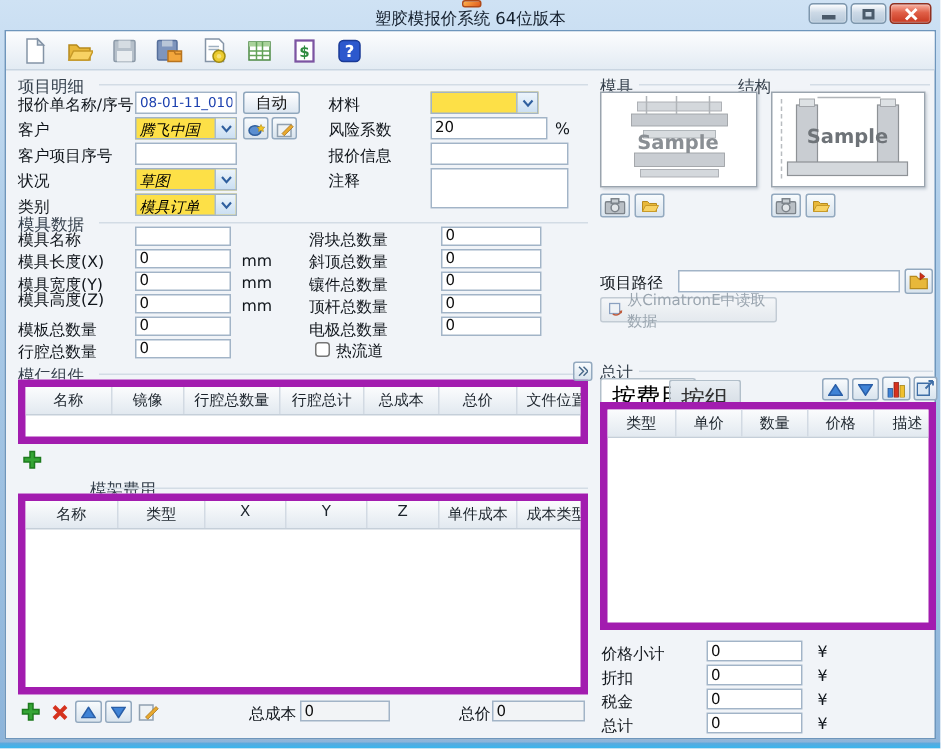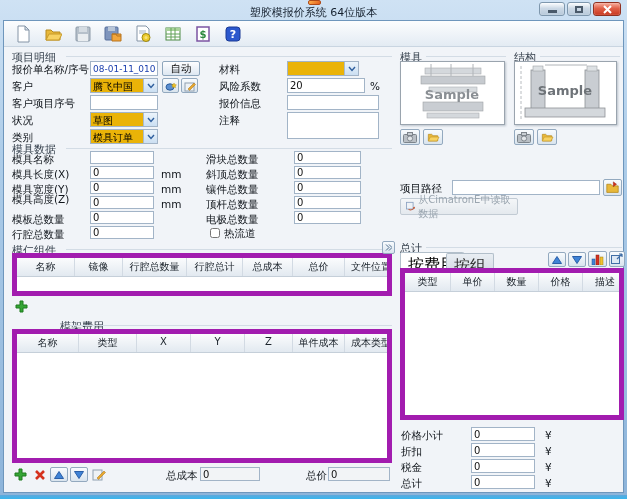--- a/index.html
+++ b/index.html
@@ -18,21 +18,21 @@
   .wc-max-glyph { width:8px; height:7px; border:2px solid #4a5a6a; }
   .content { left:3px; top:20px; width:621px; height:473px; background:#f1f4f8; border:1px solid #6e96bc; }
   .toolbar { left:0; top:0; width:619px; height:26px; border-bottom:1px solid #c9d5e1;
     background:linear-gradient(180deg,#fcfdfe,#e3ebf3); display:flex; align-items:center; padding-left:6px; }
   .tool { width:26px; height:22px; display:flex; align-items:center; justify-content:center; margin-right:4px; border-radius:2px; }
   .sec-t { font-size:11px; color:#36414d; white-space:nowrap; }
   .sec-l { height:1px; background:#d3dce5; }
   .lbl { font-size:10.5px; color:#10151b; white-space:nowrap; }
   .inp { border:1px solid #a2b4c7; background:#fff; font-size:10px; padding:0 2px; font-family:inherit; color:#111; }
   .inp-blue { color:#1b3fae; }
-  .sel { border:1px solid #a2b4c7; background:#eab308; display:flex; }
+  .sel { border:1px solid #a2b4c7; background:#fde047; display:flex;font-style:italic; }
   .sel-txt { flex:1; font-size:10px; padding:1px 0 0 2px; white-space:nowrap; overflow:hidden; }
   .dd { width:14px; border-left:1px solid #a8bcd0; background:linear-gradient(180deg,#ecf4fb,#cbdff2); display:flex; align-items:center; justify-content:center; }
   .btn { border:1px solid #8ea6bc; border-radius:2px; background:linear-gradient(180deg,#fefeff,#dde7f1); font-size:10.5px;
     display:flex; align-items:center; justify-content:center; color:#111; }
   .sbtn { border:1px solid #93a9bf; border-radius:2px; background:linear-gradient(180deg,#f8fbfd,#d9e4ee); display:flex; align-items:center; justify-content:center; }
   .tbl { background:#fff; border:5px solid #a21caf; overflow:hidden; }
   .th-row { display:flex; background:linear-gradient(180deg,#fbfcfd,#e2e9f0); border-bottom:1px solid #c5cfd9; }
   .th { font-size:10px; color:#1b232b; text-align:center; border-right:1px solid #d2dae3; padding:2px 0; white-space:nowrap; overflow:hidden; flex:none; }
   .tab { font-size:16px; padding:2px 7px 17px; border:1px solid #b2bfca; border-bottom:none; border-radius:2px 2px 0 0; white-space:nowrap; }
   .tab-on { background:#fff; color:#000; }
@@ -285,21 +285,21 @@
         <path d="M5,10 L12,3 L13.5,4.5 L6.5,11.5 z" fill="#e8a82e" stroke="#a3701a" stroke-width="0.5"></path>
       </svg>
     </div>
     <span class="abs lbl" style="left:162px;top:448px;">总成本</span>
     <input class="abs inp" style="left: 196px; top: 446px; width: 60px; height: 14px; background: rgb(242, 244, 246);" readonly="" value="0">
     <span class="abs lbl" style="left:302px;top:448px;">总价</span>
     <input class="abs inp" style="left: 324px; top: 446px; width: 62px; height: 14px; background: rgb(242, 244, 246);" readonly="" value="0">
 
     <span class="abs sec-t" style="left:396px;top:29px;">模具</span>
     <div class="abs sec-l" style="left:422px;top:35px;width:80px;"></div>
-    <span class="abs sec-t" style="left:510px;top:29px;">结构</span>
+    <span class="abs sec-t" style="left:488px;top:29px;">结构</span>
     <div class="abs sec-l" style="left:536px;top:35px;width:80px;"></div>
 
     <div class="abs preview" style="left:396px;top:40px;width:105px;height:64px;">
       <svg width="103" height="62" viewBox="0 0 103 62">
         <rect x="24" y="6" width="56" height="6" fill="#d4d8dc" stroke="#a8acb0" stroke-width="0.6"></rect>
         <rect x="20" y="14" width="64" height="8" fill="#c6cacf" stroke="#9ea2a6" stroke-width="0.6"></rect>
         <rect x="28" y="25" width="48" height="5" fill="#d8dcdf" stroke="#aab0b4" stroke-width="0.6"></rect>
         <rect x="22" y="40" width="60" height="9" fill="#c9cdd2" stroke="#9ea2a6" stroke-width="0.6"></rect>
         <rect x="26" y="51" width="52" height="5" fill="#d4d8dc" stroke="#a8acb0" stroke-width="0.6"></rect>
         <line x1="30" y1="2" x2="30" y2="14" stroke="#b0b4b8"></line>

